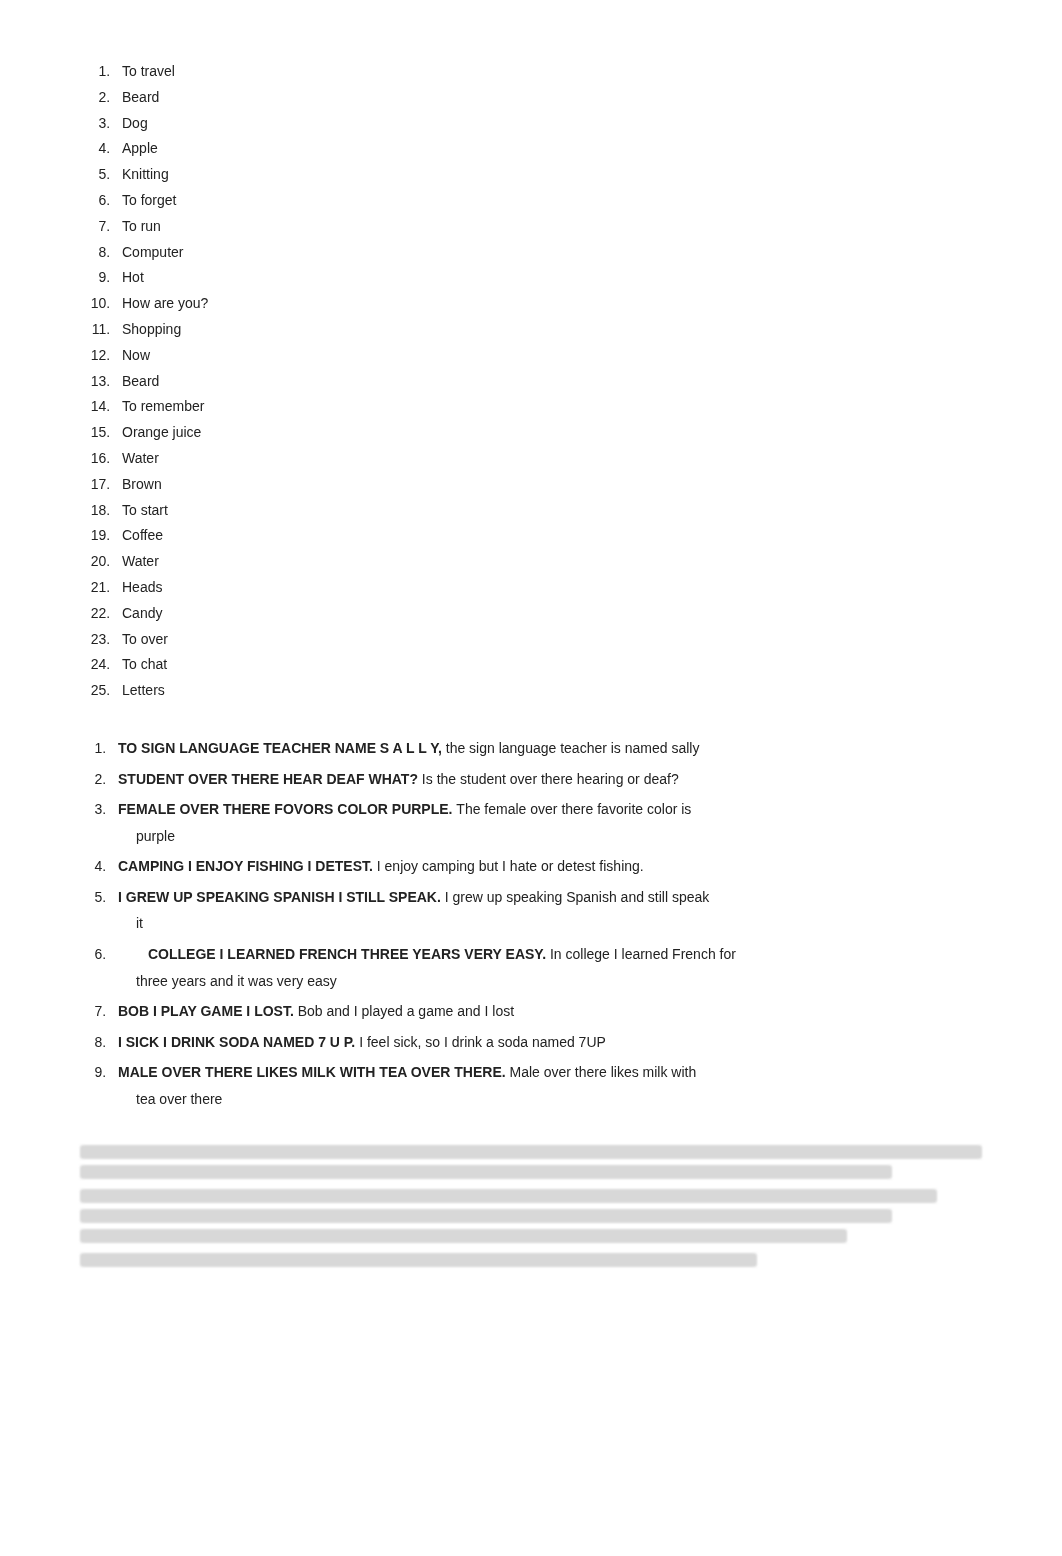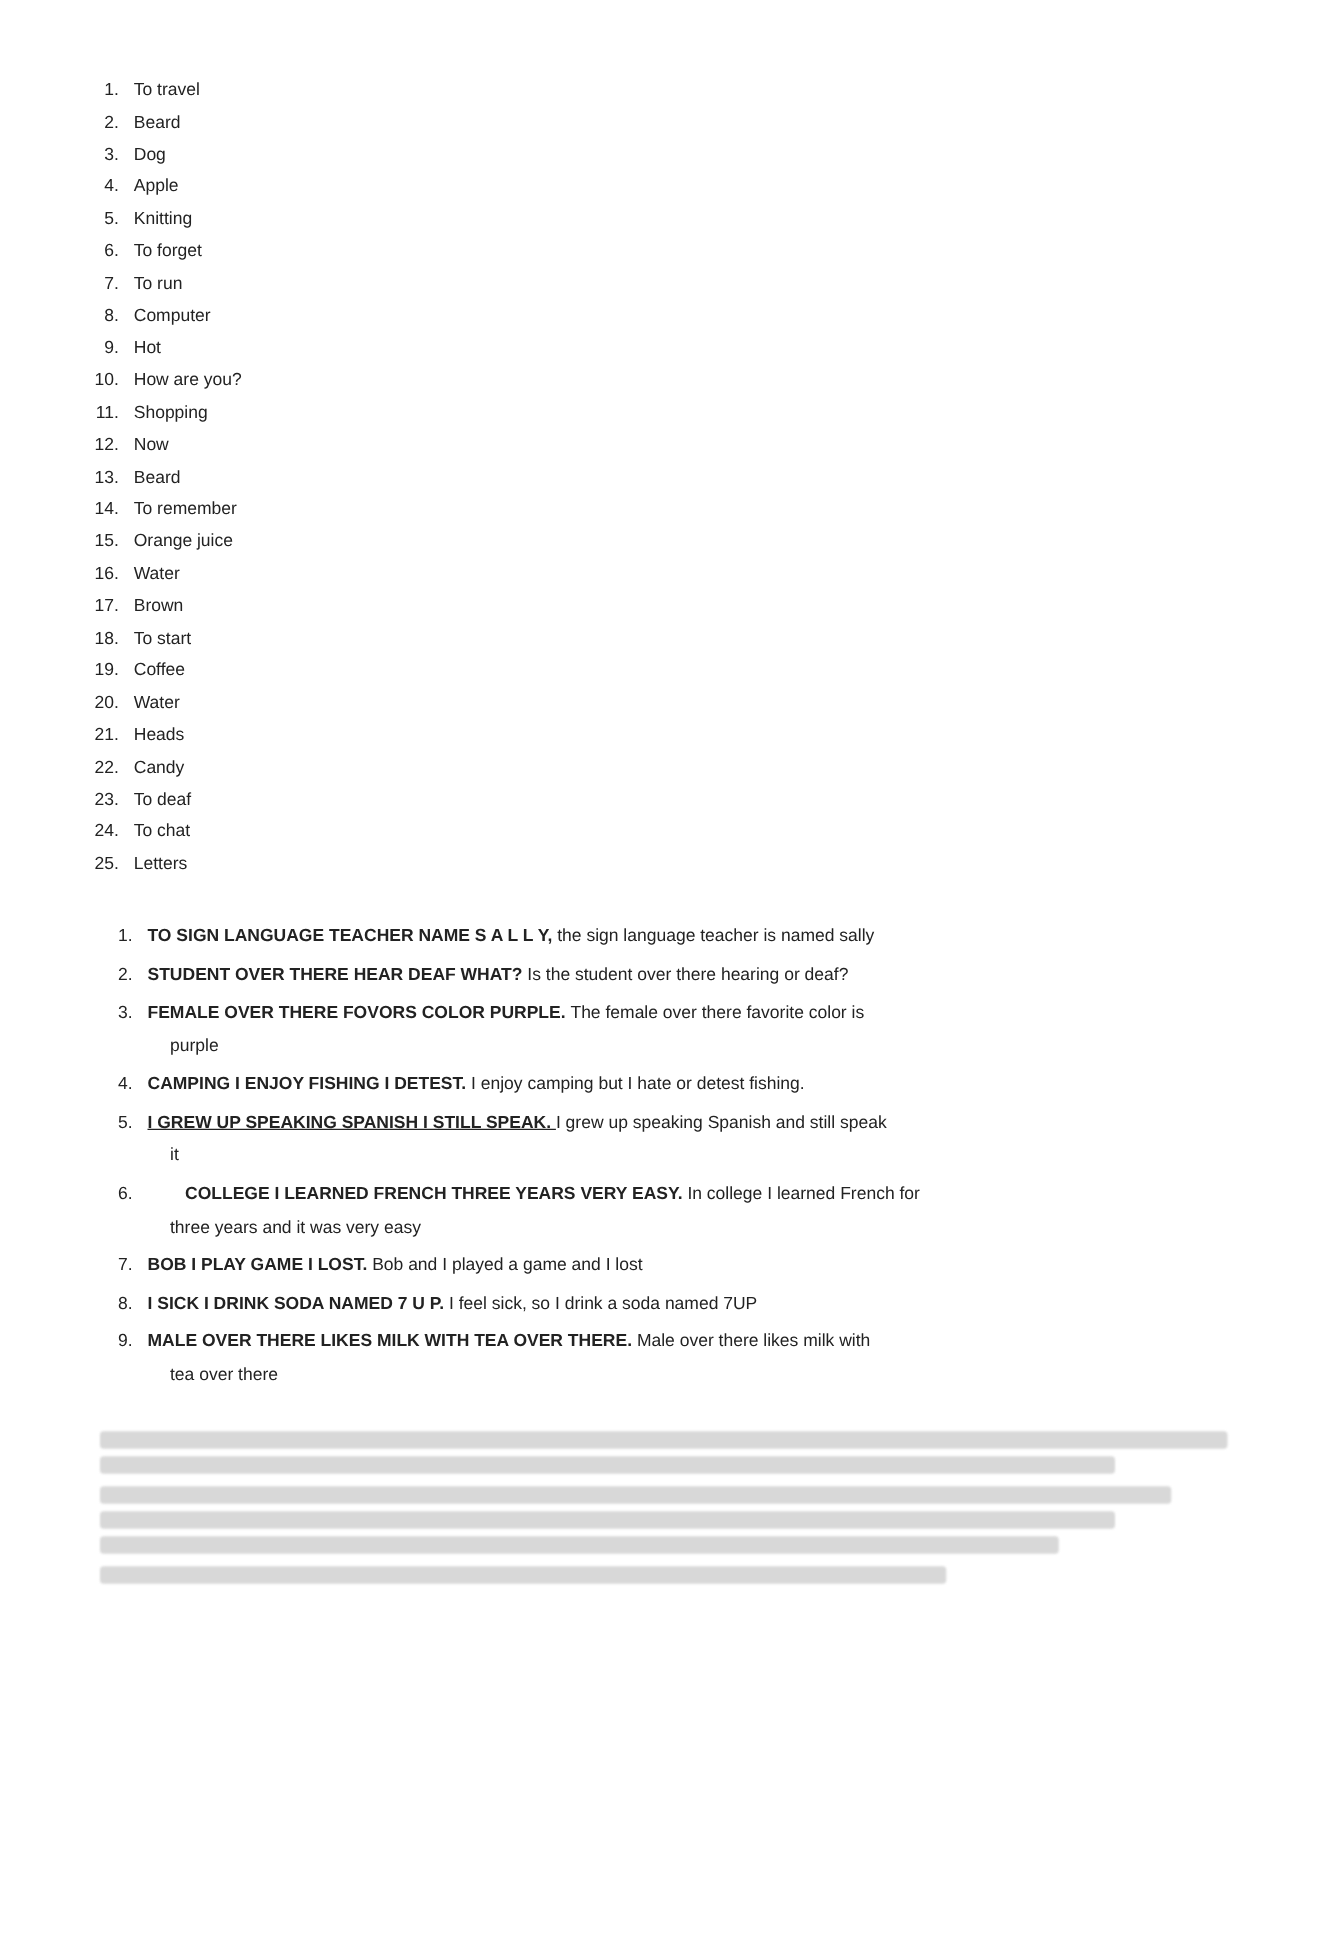--- a/index.html
+++ b/index.html
@@ -16,21 +16,21 @@
       width: 1062px;
       min-height: 1556px;
       padding: 60px 80px 80px 80px;
     }
 
     .section {
       margin-bottom: 32px;
     }
 
     ol {
-      margin-left: 19px;
+      margin-left: 34px;
       line-height: 1.7;
     }
 
     ol li {
       padding-left: 8px;
       margin-bottom: 2px;
     }
 
     .numbered-list {
       list-style-type: decimal;
@@ -90,33 +90,33 @@
       <li>Beard</li>
       <li>To remember</li>
       <li>Orange juice</li>
       <li>Water</li>
       <li>Brown</li>
       <li>To start</li>
       <li>Coffee</li>
       <li>Water</li>
       <li>Heads</li>
       <li>Candy</li>
-      <li>To deaf</li>
+      <li>To over</li>
       <li>To chat</li>
       <li>Letters</li>
     </ol>
 </div>
 
 <div class="section">
   <ol class="sentence-list" id="sentence-list">
   <li><span style="font-weight: bold; margin-top: 27px;">TO SIGN LANGUAGE TEACHER NAME S A L L Y, </span><span>the sign language teacher is named sally</span></li>
       <li><span style="font-weight: bold;">STUDENT OVER THERE HEAR DEAF WHAT? </span><span>Is the student over there hearing or deaf?</span></li>
       <li><span style="font-weight: bold;">FEMALE OVER THERE FOVORS COLOR PURPLE. </span><span>The female over there favorite color is</span><br><span style="margin-left: 18px;">purple</span></li>
       <li><span style="font-weight: bold; text-align: right;">CAMPING I ENJOY FISHING I DETEST. </span><span>I enjoy camping but I hate or detest fishing.</span></li>
-      <li><span style="font-weight: bold; text-decoration: underline;">I GREW UP SPEAKING SPANISH I STILL SPEAK. </span><span>I grew up speaking Spanish and still speak</span><br><span style="margin-left: 18px;">it</span></li>
+      <li><span style="font-weight: bold;">I GREW UP SPEAKING SPANISH I STILL SPEAK. </span><span>I grew up speaking Spanish and still speak</span><br><span style="margin-left: 18px;">it</span></li>
       <li><span style="font-weight: bold; margin-left: 30px;">COLLEGE I LEARNED FRENCH THREE YEARS VERY EASY. </span><span>In college I learned French for</span><br><span style="margin-left: 18px; text-align: right;">three years and it was very easy</span></li>
       <li><span style="font-weight: bold;">BOB I PLAY GAME I LOST. </span><span>Bob and I played a game and I lost</span></li>
       <li><span style="font-weight: bold;">I SICK I DRINK SODA NAMED 7 U P. </span><span>I feel sick, so I drink a soda named 7UP</span></li>
       <li><span style="font-weight: bold;">MALE OVER THERE LIKES MILK WITH TEA OVER THERE. </span><span>Male over there likes milk with</span><br><span style="margin-left: 18px;">tea over there</span></li>
     </ol>
 </div>
 
 <div class="blurred-section" id="blurred-section">
 <div class="blurred-block">
       <div class="blurred-line w-full"></div>

